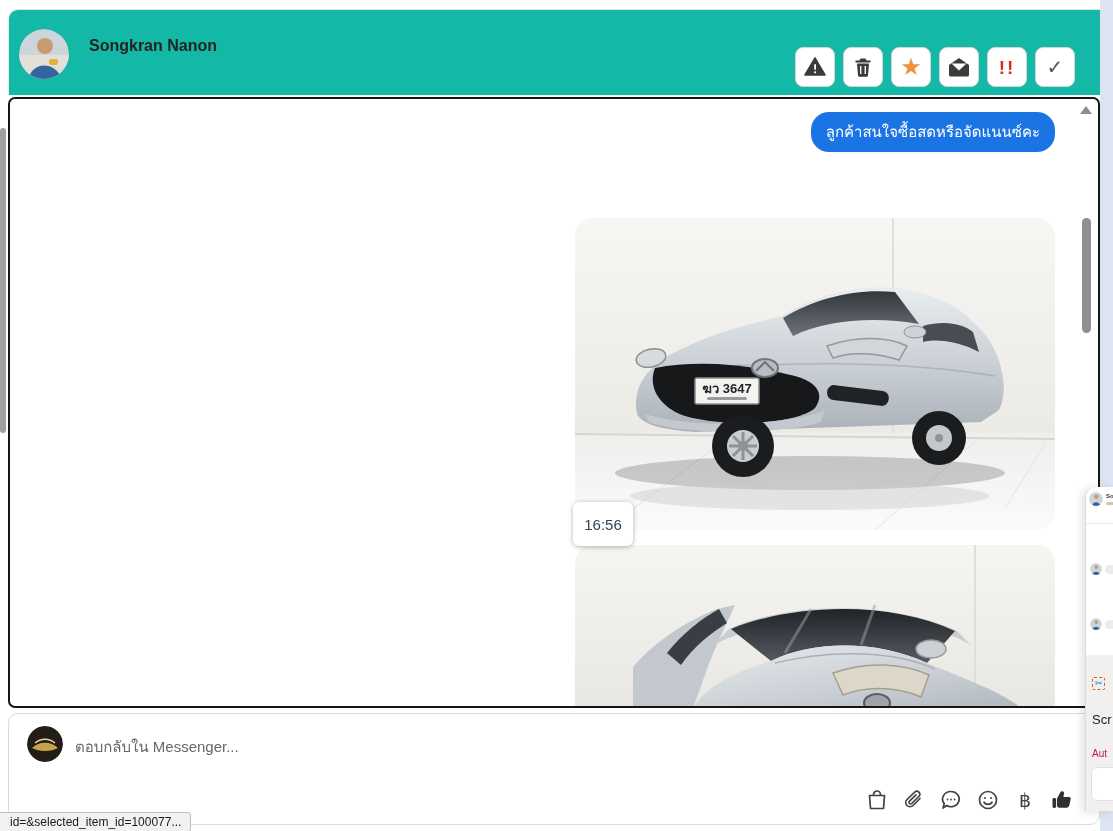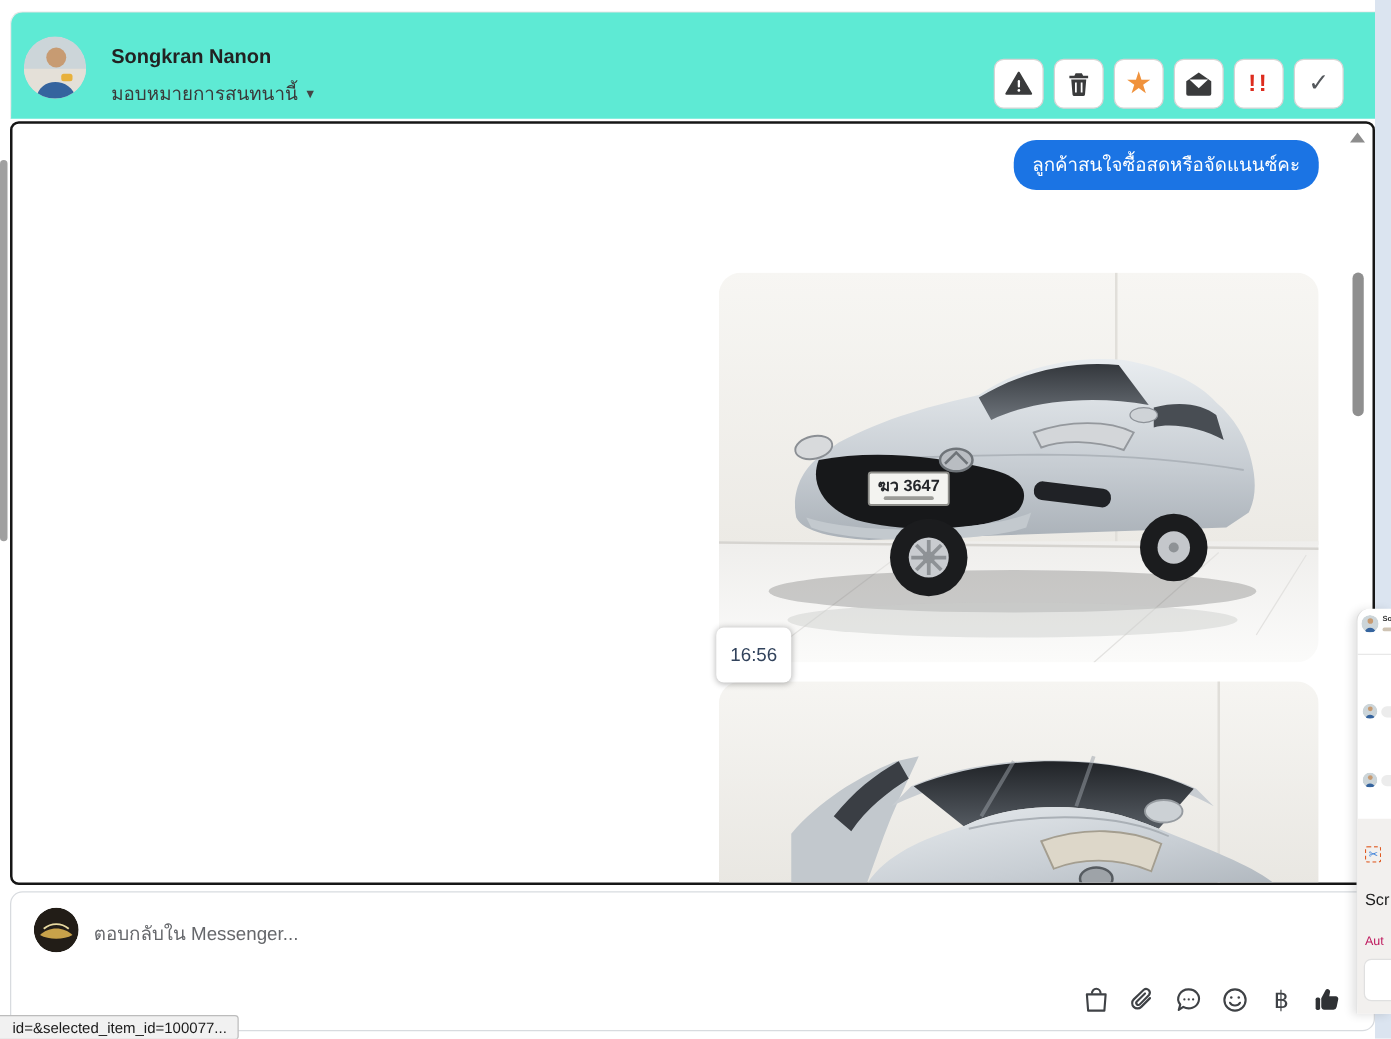--- a/index.html
+++ b/index.html
@@ -5,21 +5,21 @@
   * { margin:0; padding:0; box-sizing:border-box; }
   html,body { width:1113px; height:831px; }
   body {
     position:relative; overflow:hidden; background:#fff;
     font-family:"Liberation Sans","DejaVu Sans",sans-serif; color:#1c1e21;
   }
   
   .right-strip { position:absolute; left:1100px; top:0; width:13px; height:831px; background:#dbe4f0; }
 
   
-  .header { position:absolute; left:8px; top:9px; width:1092px; height:86px; background:#5eead4;
+  .header { position:absolute; left:8px; top:9px; width:1092px; height:86px; background:#14b8a6;
             border-top:1px solid #e3e3e3; border-left:1px solid #ececec; border-top-left-radius:10px; }
   .header .avatar { position:absolute; left:10px; top:19px; width:50px; height:50px; border-radius:50%; overflow:hidden; }
   .contact-name { position:absolute; left:80px; top:27px; font-size:16px; font-weight:bold; color:#222; }
   .assign-row { position:absolute; left:80px; top:53px; font-size:15px; color:#3a3a3a; cursor:pointer; }
   .assign-caret { font-size:10px; color:#444; margin-left:5px; vertical-align:2px; }
   .toolbar { position:absolute; top:37px; left:786px; display:flex; gap:8px; }
   .tb-btn { width:40px; height:40px; background:#fff; border:1px solid #d4d4d4; border-radius:8px;
             display:flex; align-items:center; justify-content:center; cursor:pointer; }
   .glyph-star { color:#f0923c; font-size:24px; line-height:1; }
   .glyph-bang { color:#dd2c1e; font-size:19px; font-weight:800; letter-spacing:2px; line-height:1; }
@@ -94,23 +94,20 @@
   <div class="avatar">
     <svg width="50" height="50" viewBox="0 0 50 50">
       <circle cx="25" cy="25" r="25" fill="#ccd5d9"></circle>
       <rect x="0" y="26" width="50" height="24" fill="#e4e0d8"></rect>
       <circle cx="26" cy="17" r="8" fill="#c79b72"></circle>
       <path d="M10,50 C12,32 38,32 42,50 Z" fill="#35649e"></path>
       <rect x="30" y="30" width="9" height="6" rx="2" fill="#e8b13c"></rect>
     </svg>
   </div>
   <div class="contact-name">Songkran Nanon</div>
-  <div class="assign-row">
-    <span>มอบหมายการสนทนานี้</span><span class="assign-caret">▼</span>
-  </div>
 
   <div class="toolbar">
     <div class="tb-btn">
       <svg width="22" height="20" viewBox="0 0 22 20">
         <path d="M11,1 L21,18 L1,18 Z" fill="#3a3b3c" stroke="#3a3b3c" stroke-width="1.5" stroke-linejoin="round"></path>
         <rect x="10.2" y="7" width="1.8" height="6" rx="0.9" fill="#fff"></rect>
         <circle cx="11.1" cy="15.3" r="1.1" fill="#fff"></circle>
       </svg>
     </div>
     <div class="tb-btn">

